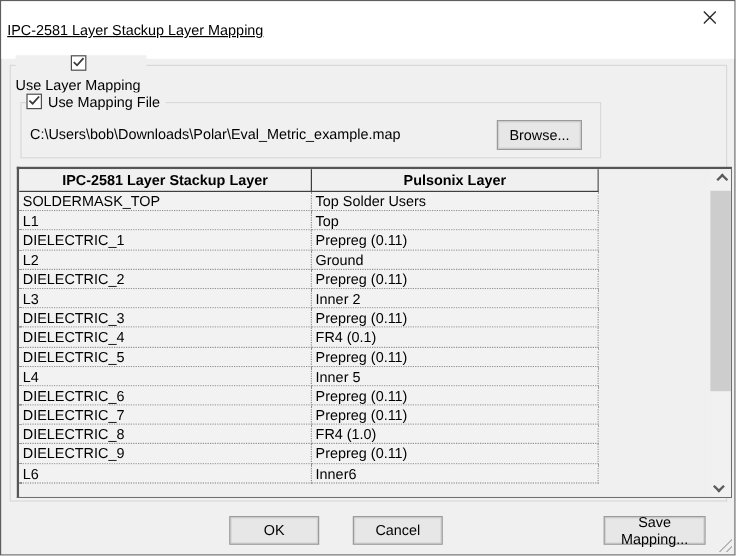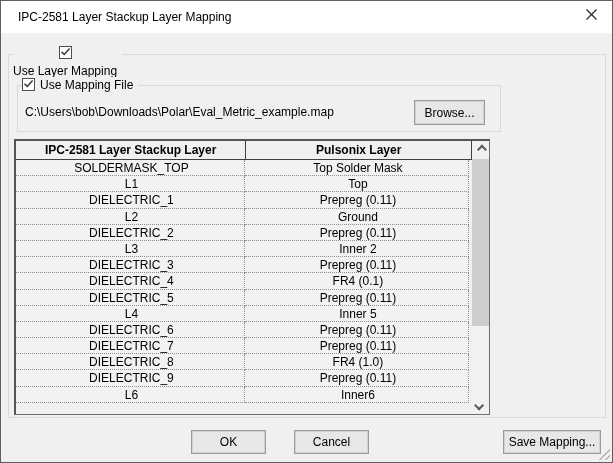--- a/index.html
+++ b/index.html
@@ -7,22 +7,22 @@
   body { font-family:"Liberation Sans", sans-serif; color:#000; }
 
   #window {
     position:relative; width:613px; height:463px;
     background:#f0f0f0; border:1px solid #5f5f5f; overflow:hidden;
     font-size:12px;
   }
 
   
   .titlebar {
-    position:absolute; top:0; left:0; right:0; height:32px;
-    background:#ffffff; display:flex; align-items:center; padding-left:17px;
+    position:absolute; top:0; left:0; right:0; height:48px;
+    background:#ffffff; display:flex; align-items:center; padding-left:5px;text-decoration:underline;
   }
   .title-text { font-size:12px; color:#000; }
   .close-btn {
     position:absolute; top:0; right:0; width:42px; height:29px;
     display:flex; align-items:center; justify-content:center;
     background:transparent; border:none; cursor:pointer;
   }
 
   
   .groupbox { position:absolute; border:1px solid #d9d9d9; }
@@ -45,44 +45,44 @@
   
   .btn {
     position:absolute; background:#e7e7e7; border:1px solid #9a9a9a;
     box-shadow:inset 0 0 0 1px #d2d2d2;
     font-family:"Liberation Sans", sans-serif; font-size:12px; color:#000;
     display:flex; align-items:center; justify-content:center; cursor:pointer;
   }
   .btn-browse { left:413px; top:99px;  width:71px; height:25px; }
   .btn-ok     { left:190px; top:429px; width:75px; height:24px; }
   .btn-cancel { left:293px; top:429px; width:75px; height:24px; }
-  .btn-save   { left:502px; top:429px; width:98px; height:24px; }
+  .btn-save   { left:502px; top:429px; width:85px; height:24px; }
 
   
   .maptable {
-    position:absolute; left:13px; top:138px; width:476px; height:276px;
+    position:absolute; left:13px; top:138px; width:596px; height:276px;
     border:1px solid #6e6e6e; border-top:2px solid #555; border-left:2px solid #555;
     background:#f0f0f0;
   }
   .thead {
     position:absolute; top:0; left:0; right:17px; height:19px; display:flex;
   }
   .hcell {
     height:19px; background:#f0f0f0; font-weight:bold; text-align:center;
     line-height:18px; border-right:1px solid #3f3f3f; border-bottom:1px solid #3f3f3f;
     overflow:hidden; white-space:nowrap;
   }
   .hfill { flex:1; background:#f0f0f0; }
   .c0 { width:244px; } .c1 { width:239px; }
 
   .tbody-viewport {
     position:absolute; top:19px; left:0; right:17px; bottom:0; overflow:hidden;
     background:#f0f0f0;
   }
-  .trow { display:flex; height:16.2px;text-align:center; }
+  .trow { display:flex; height:16.2px; }
   .tcell {
     background:#f2f2f2; border-right:1px dotted #8f8f8f; border-bottom:1px dotted #8f8f8f;
     padding:1px 0 0 3px; font-size:12px; line-height:14px;
     white-space:nowrap; overflow:hidden;
   }
   .cfill { flex:1; background:#f0f0f0; border:none; }
 
   
   .vscroll {
     position:absolute; top:0; right:0; bottom:0; width:17px; background:#f1f1f1;
@@ -150,21 +150,21 @@
 
   <div class="maptable">
     <div class="thead">
       <div class="hcell c0">IPC-2581 Layer Stackup Layer</div>
       <div class="hcell c1">Pulsonix Layer</div>
       <div class="hfill"></div>
     </div>
     <div class="tbody-viewport" id="table-body">
         <div class="trow">
           <div class="tcell c0">SOLDERMASK_TOP</div>
-          <div class="tcell c1">Top Solder Mask</div>
+          <div class="tcell c1">Top Solder Users</div>
           <div class="tcell cfill"></div>
         </div>
         <div class="trow">
           <div class="tcell c0">L1</div>
           <div class="tcell c1">Top</div>
           <div class="tcell cfill"></div>
         </div>
         <div class="trow">
           <div class="tcell c0">DIELECTRIC_1</div>
           <div class="tcell c1">Prepreg (0.11)</div>

